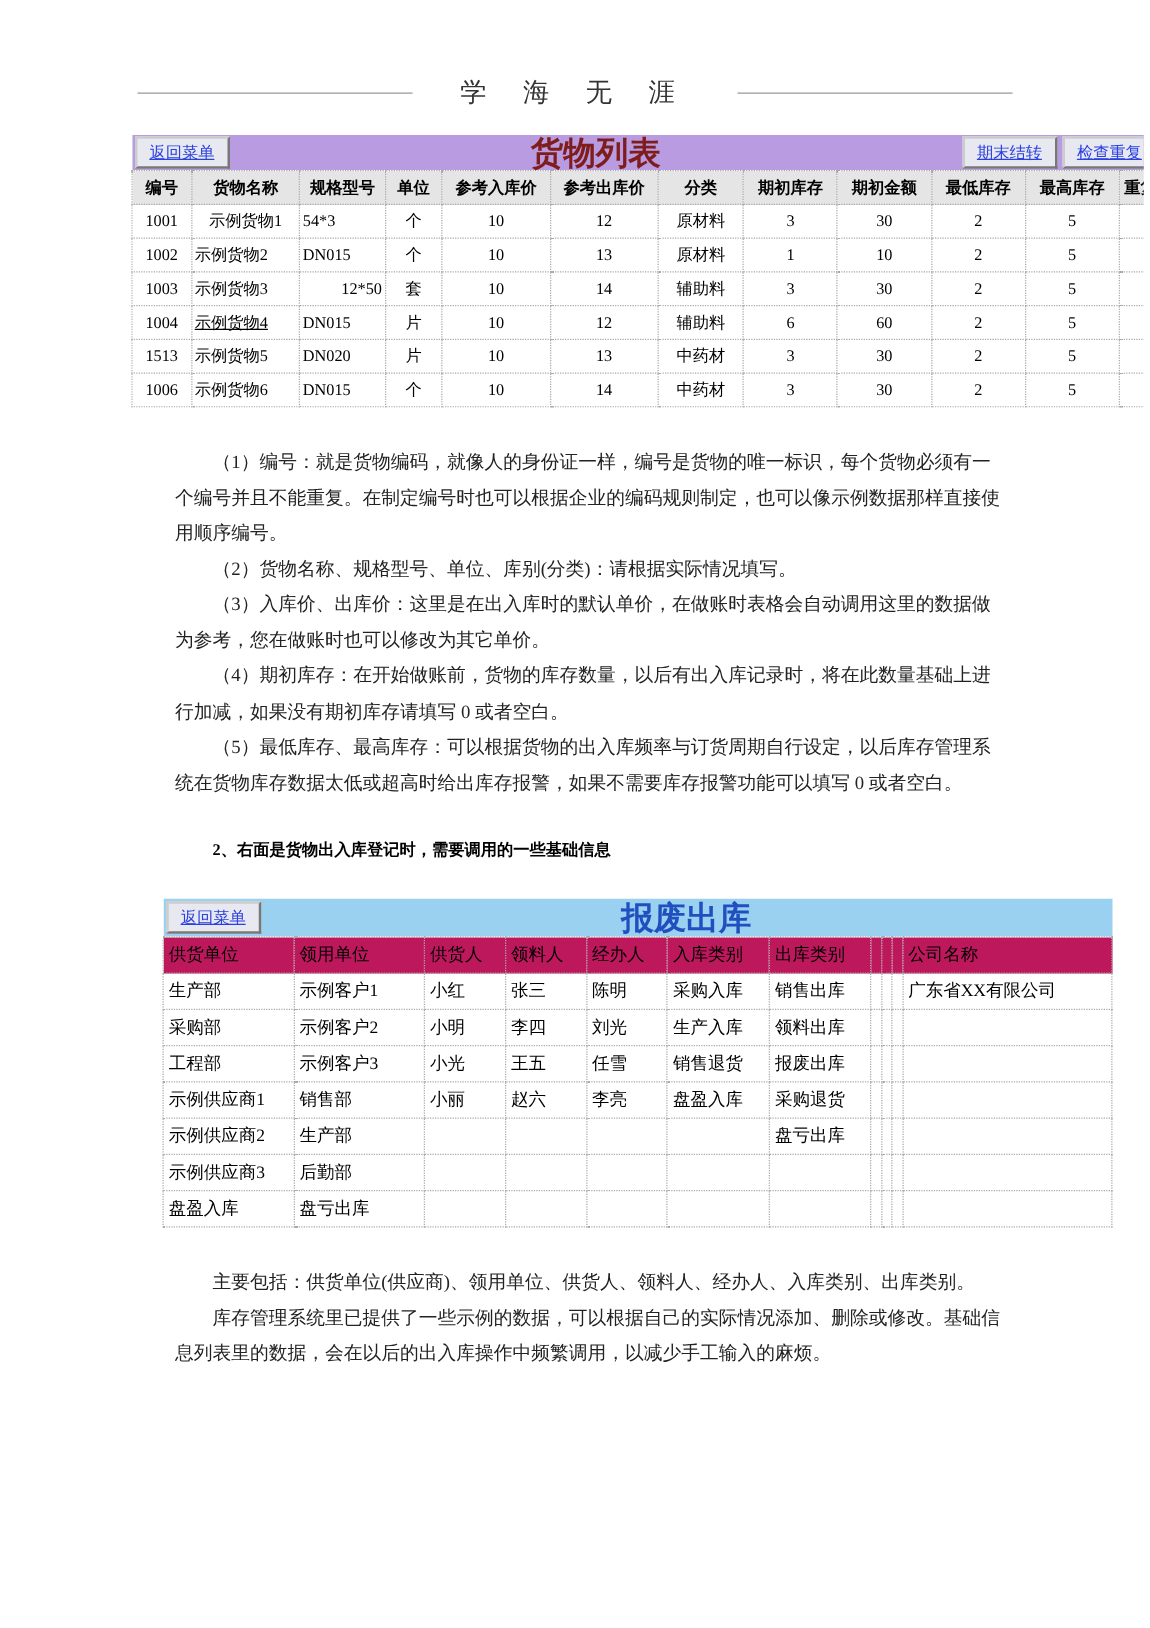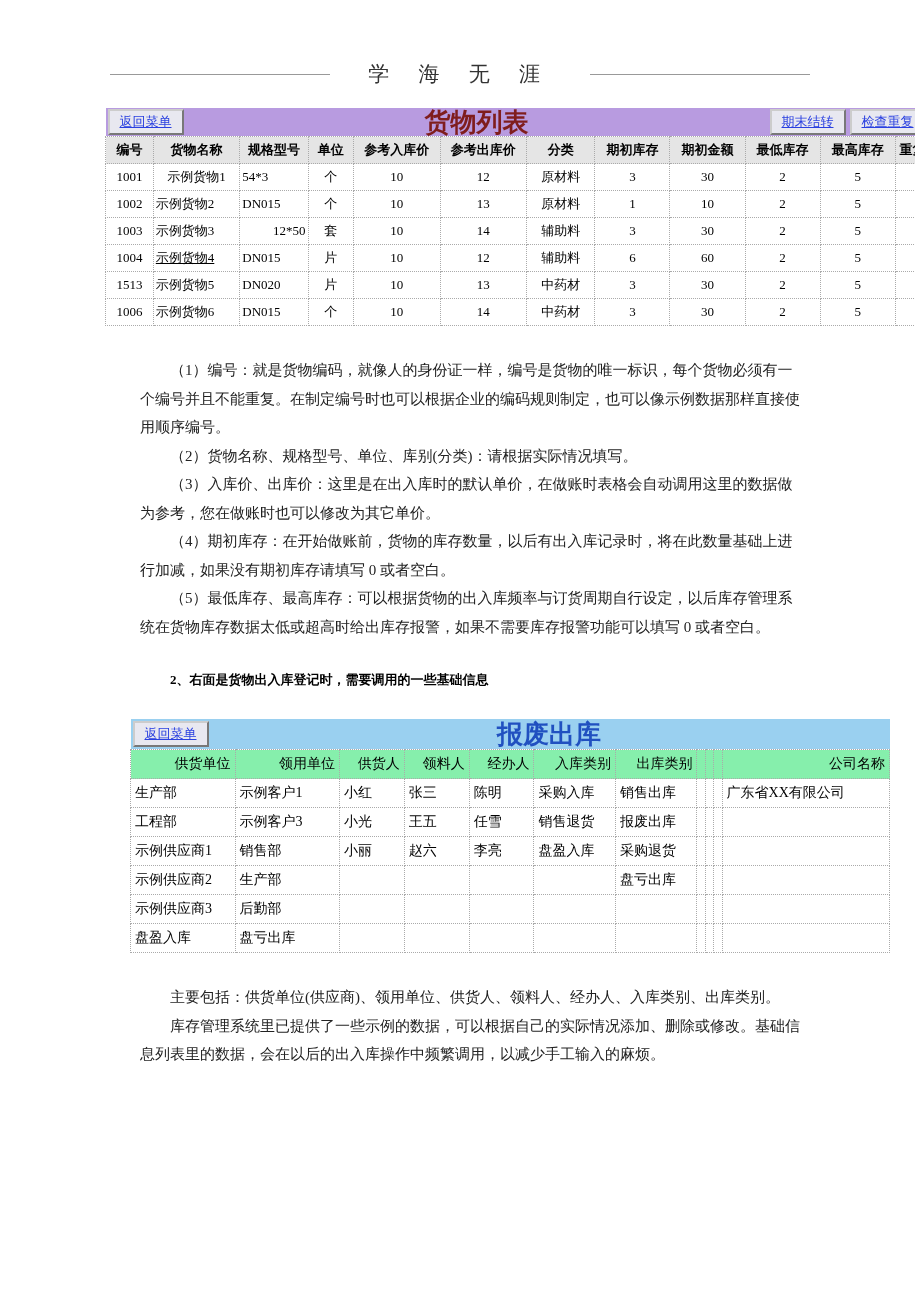--- a/index.html
+++ b/index.html
@@ -66,21 +66,21 @@
     .body-text p { text-indent: 2em; margin: 0; }
     .section-h {
       margin: 30px 120px 0 170px;
       font-size: 13px; font-weight: bold;
     }
 
     
     .tbl2-wrap { margin: 30px 0 0 130px; width: 760px; }
     .tbl2 { border-collapse: collapse; width: 100%; table-layout: fixed; }
     .tbl2 th, .tbl2 td { border: 1px dotted #aaa; padding: 5px 4px; font-size: 14px; text-align: left; }
-    .tbl2 th { background: #86efac; font-weight: normal; text-align: right; }
+    .tbl2 th { background: #be185d; font-weight: normal; text-align: left; }
     .tbl2-title-row td { border: none; padding: 0; }
     .tbl2-titlebar {
       display: flex; align-items: center; background: #9ad0f0; height: 30px;
     }
     .tbl2-btn-return {
       border: 2px outset #ccc; background: #e8e8f0; color: #2a40e0;
       padding: 2px 10px; font-size: 13px; text-decoration: underline;
       margin-left: 2px;
     }
     .tbl2-title {
@@ -284,20 +284,33 @@
             <td>张三</td>
             <td>陈明</td>
             <td>采购入库</td>
             <td>销售出库</td>
             <td class="narrow"></td>
             <td class="narrow"></td>
             <td class="narrow"></td>
             <td class="company-col">广东省XX有限公司</td>
           </tr>
           <tr>
+            <td>采购部</td>
+            <td>示例客户2</td>
+            <td>小明</td>
+            <td>李四</td>
+            <td>刘光</td>
+            <td>生产入库</td>
+            <td>领料出库</td>
+            <td class="narrow"></td>
+            <td class="narrow"></td>
+            <td class="narrow"></td>
+            <td class="company-col"></td>
+          </tr>
+          <tr>
             <td>工程部</td>
             <td>示例客户3</td>
             <td>小光</td>
             <td>王五</td>
             <td>任雪</td>
             <td>销售退货</td>
             <td>报废出库</td>
             <td class="narrow"></td>
             <td class="narrow"></td>
             <td class="narrow"></td>

